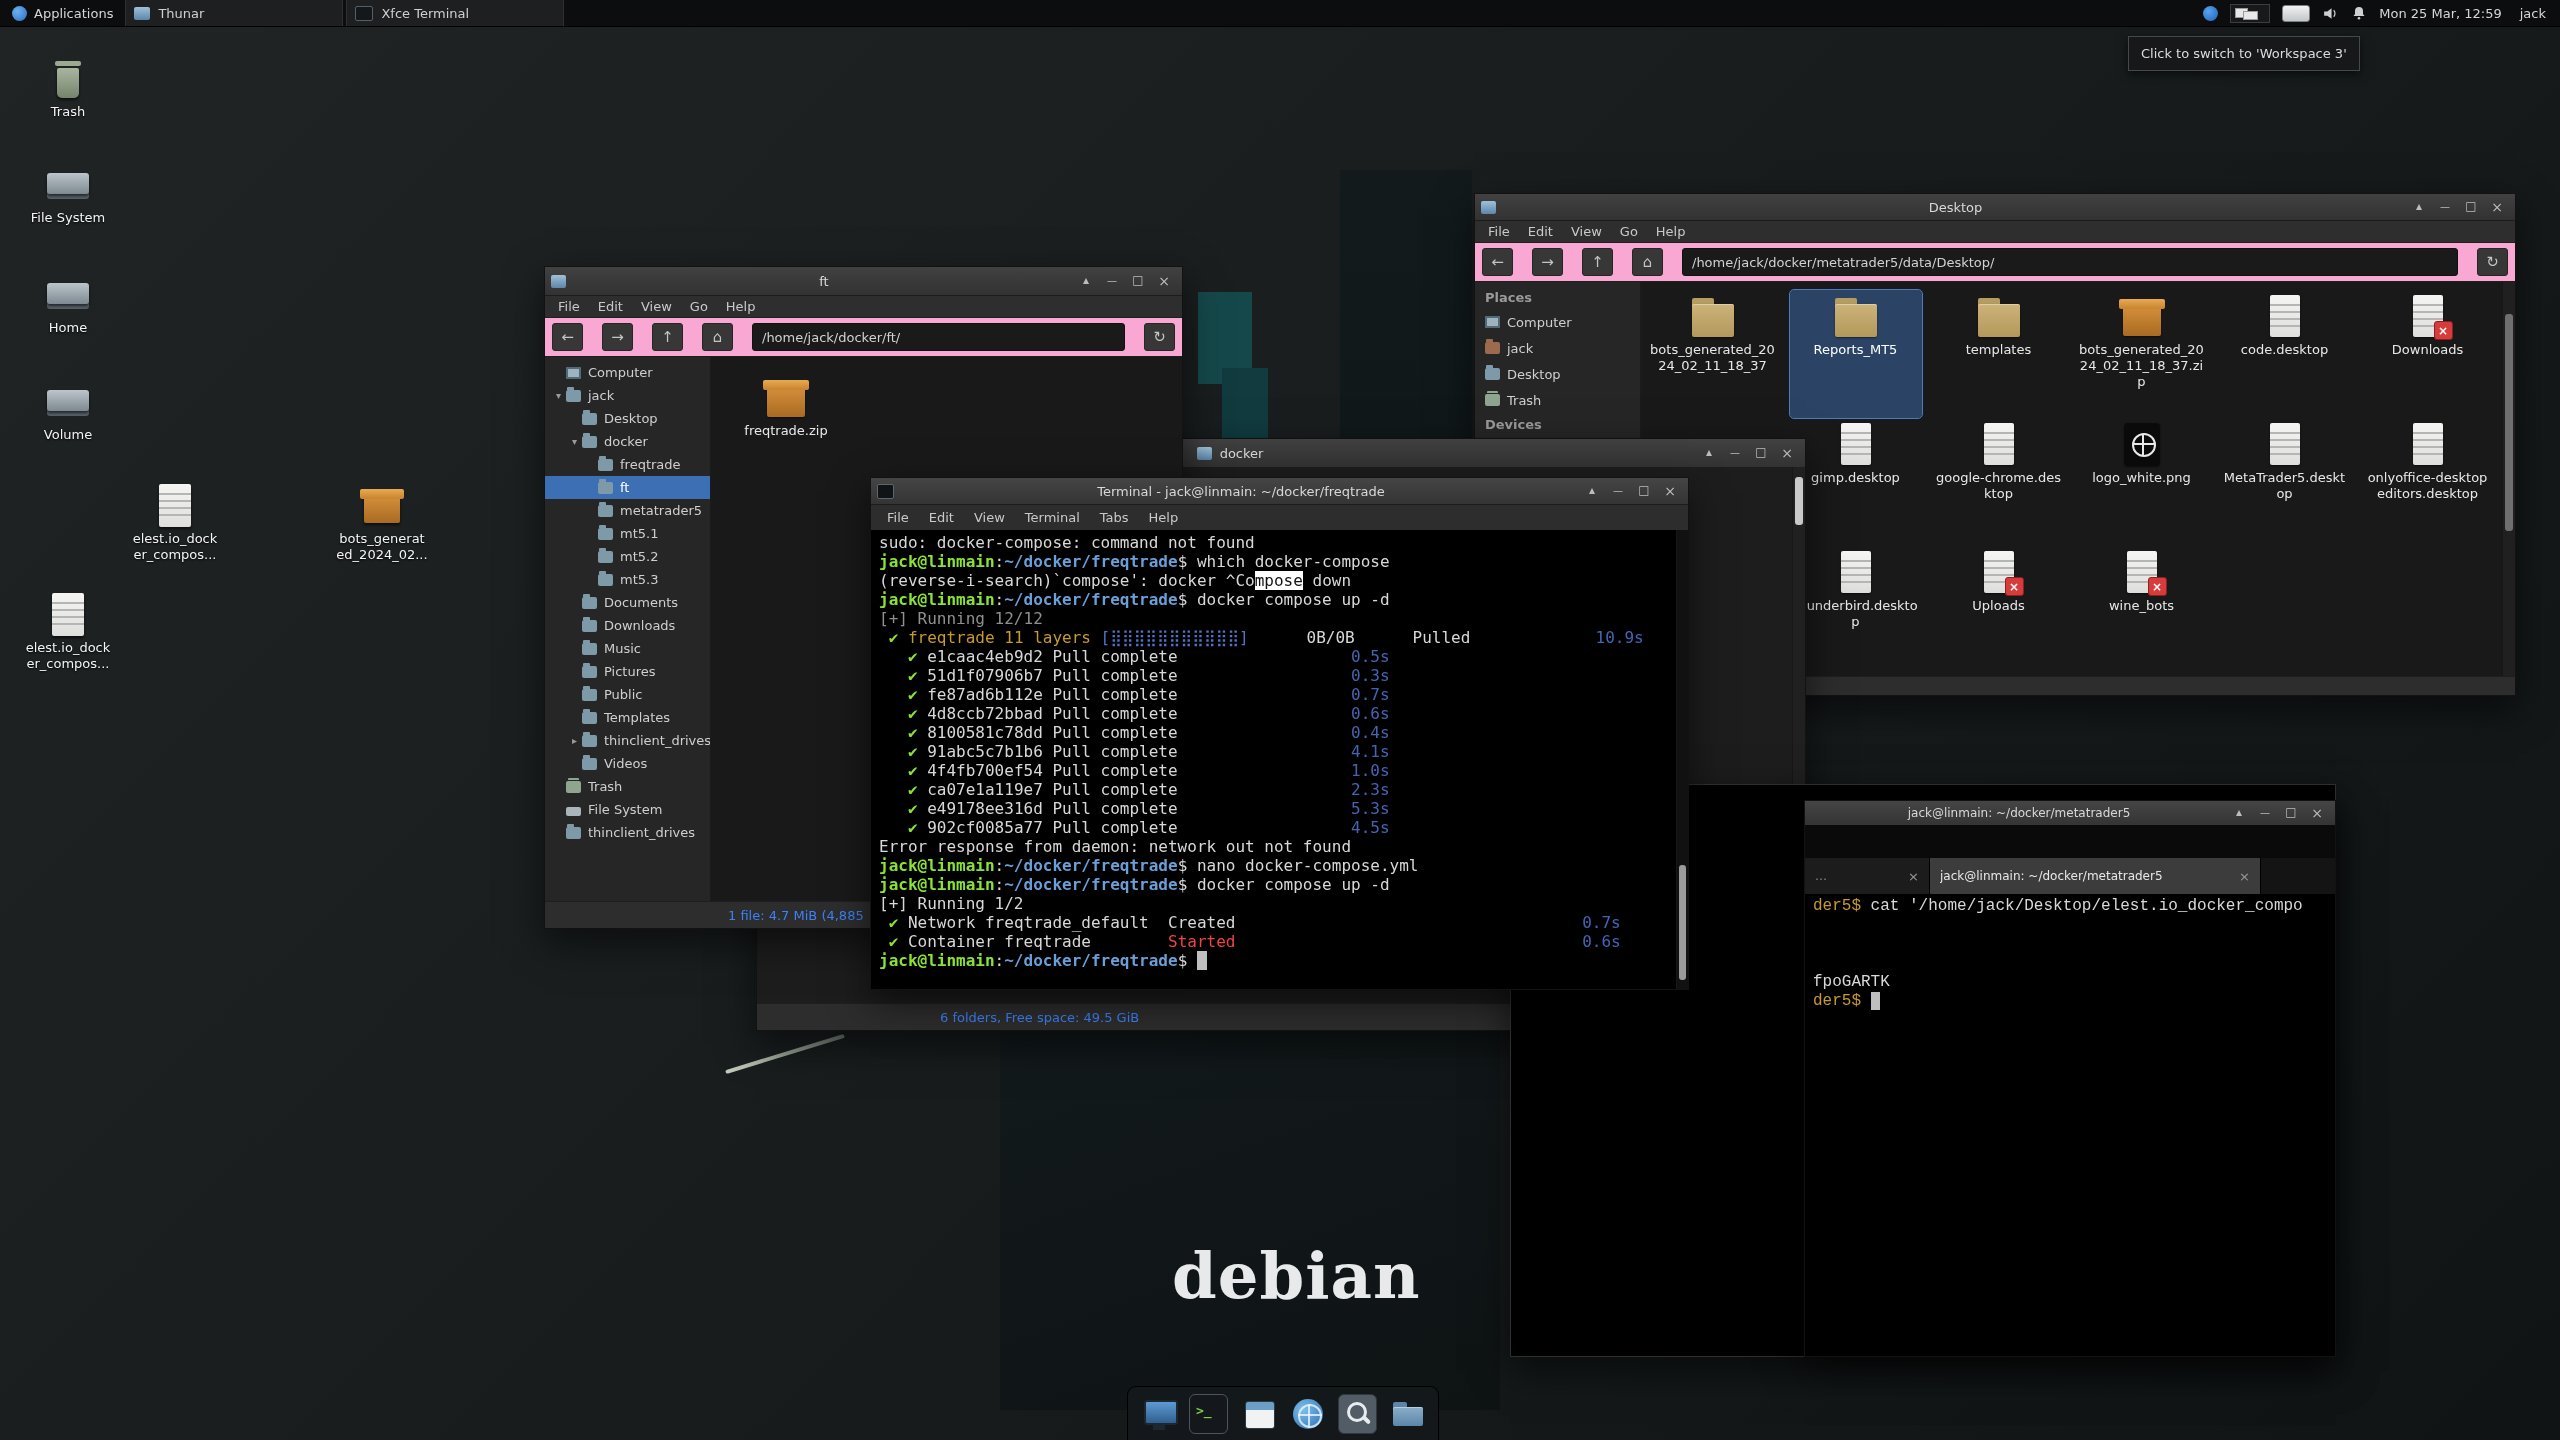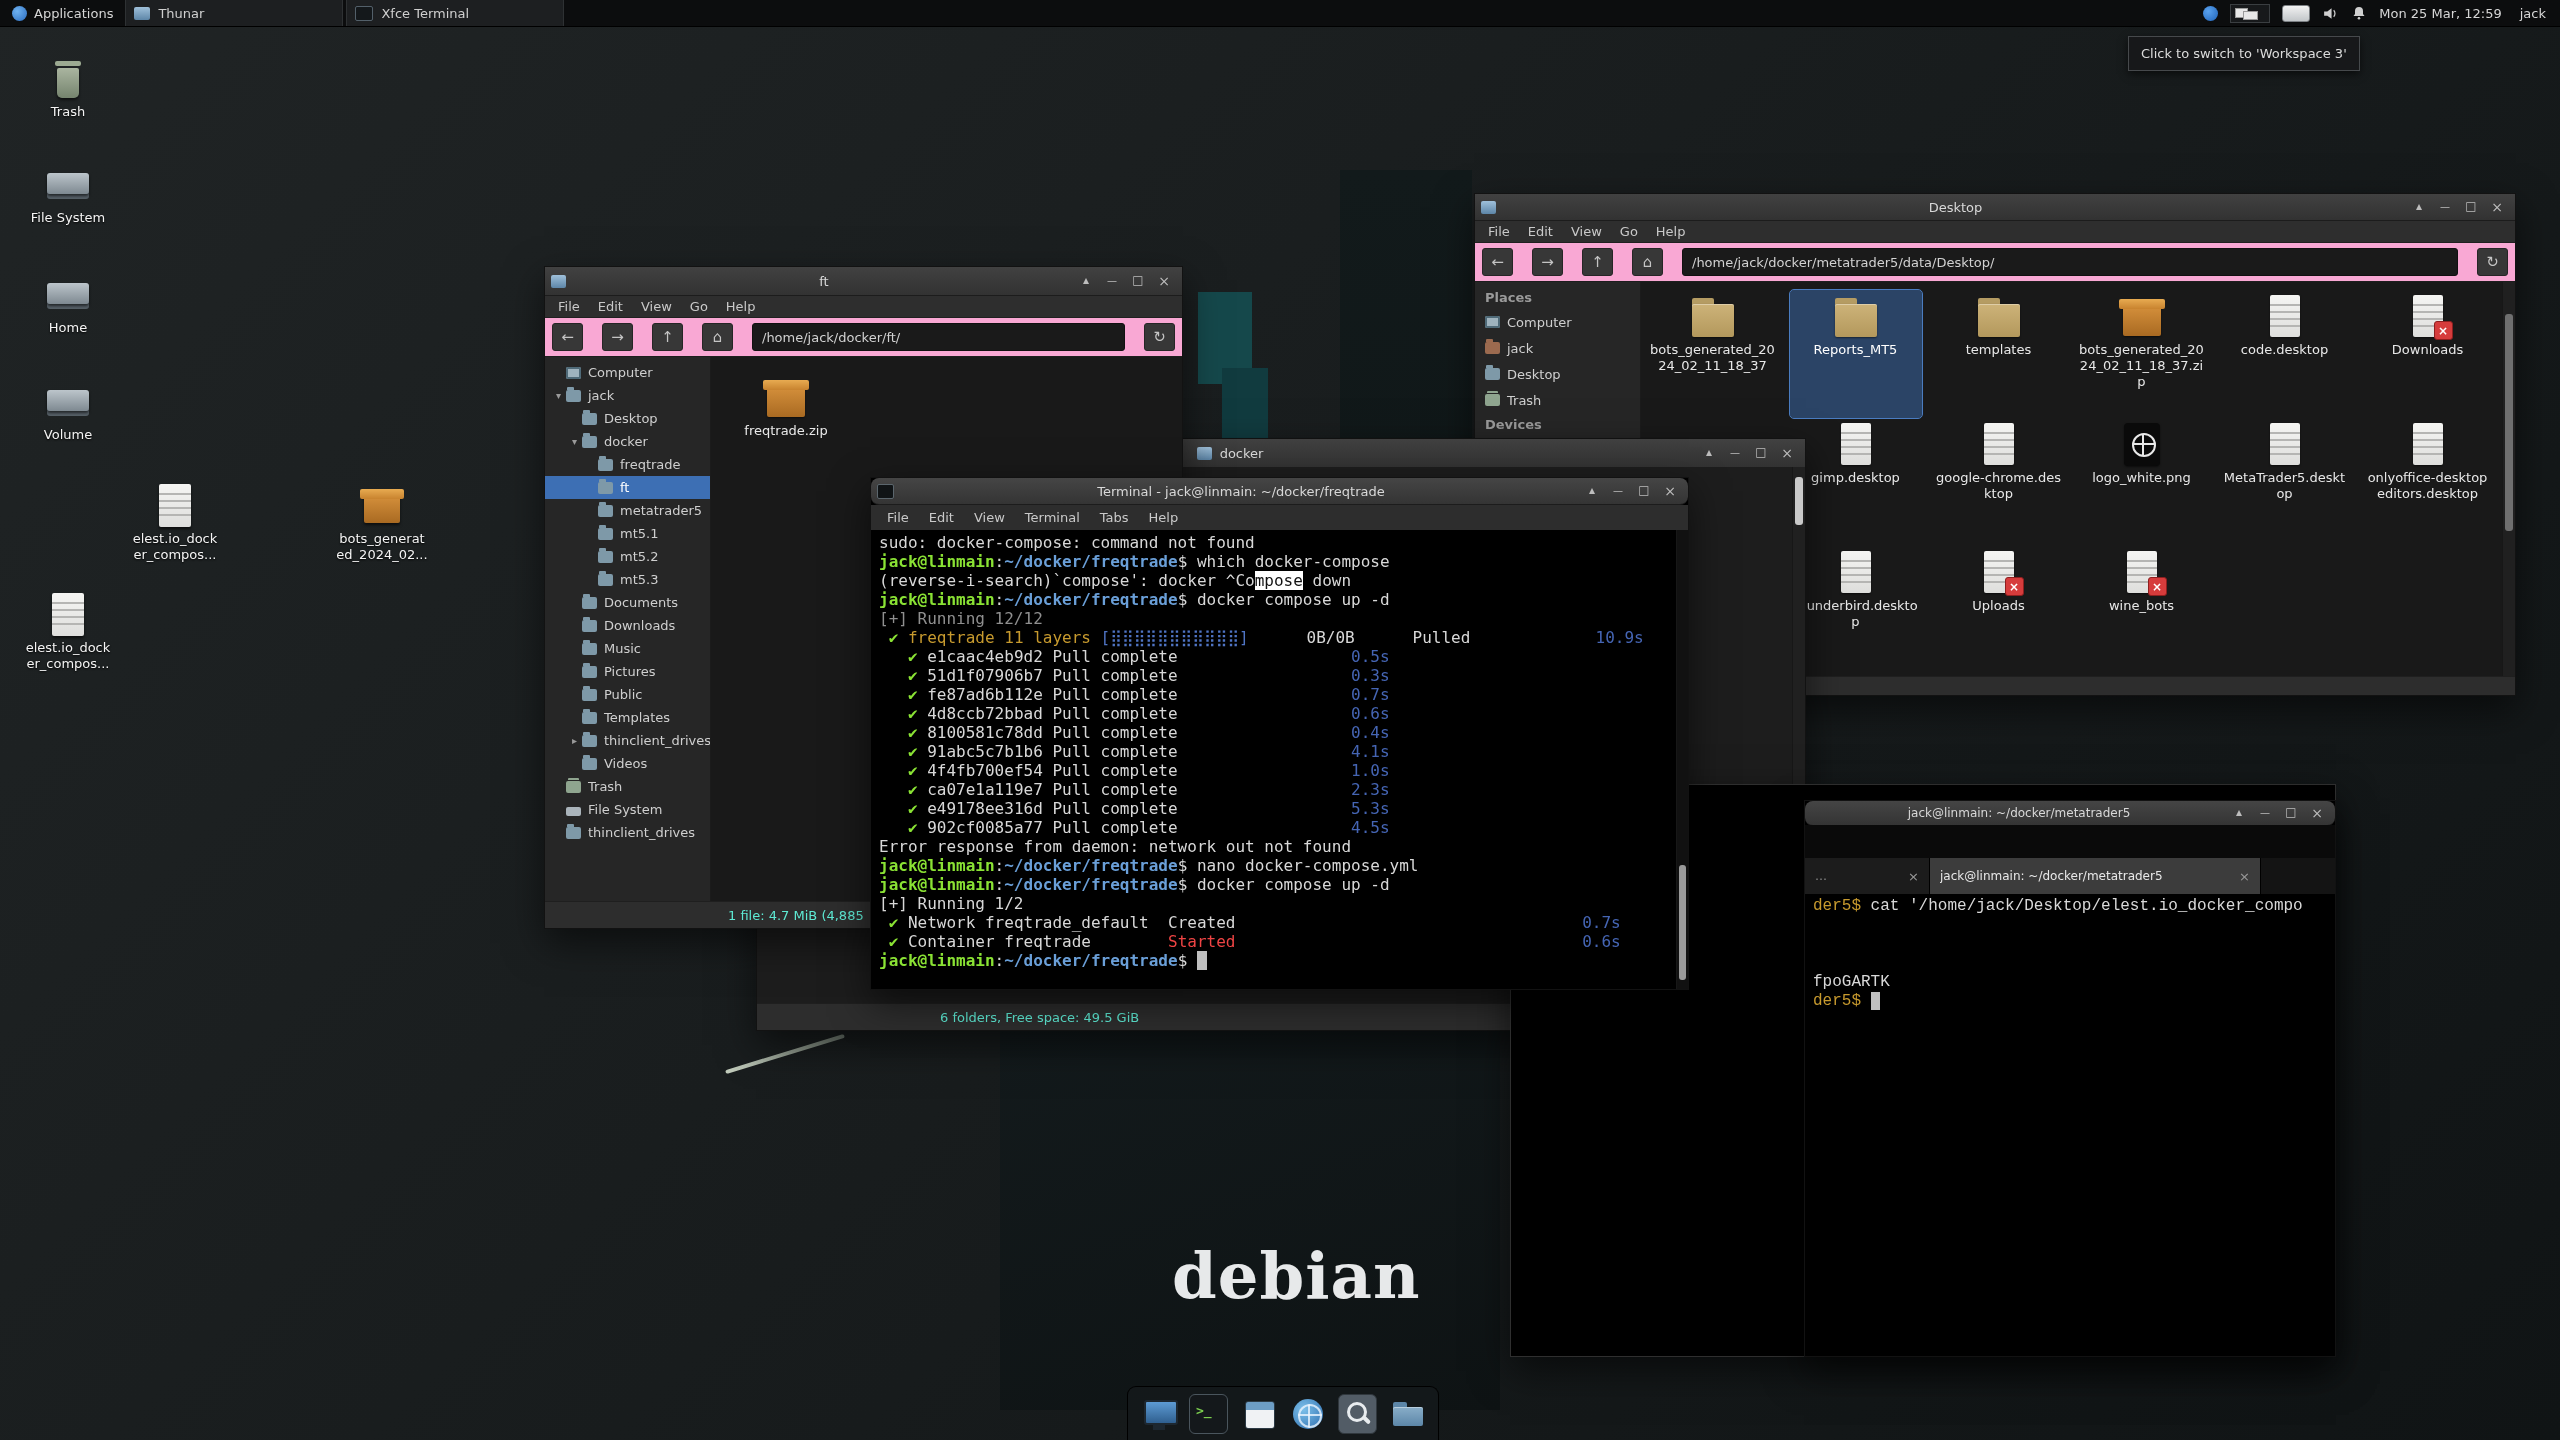--- a/index.html
+++ b/index.html
@@ -62,21 +62,21 @@
   .tbtn{width:29px;height:26px;display:flex;align-items:center;justify-content:center;color:#c4c4c4;background:#373737;border:1px solid #262626;border-radius:3px;font-size:15px;flex:none;}
   .tb-back::before{content:"←";}
   .tb-fwd::before{content:"→";}
   .tb-up::before{content:"↑";}
   .tb-home::before{content:"⌂";}
   .tb-reload::before{content:"↻";}
   .pathentry{flex:1;height:26px;background:#1a1a1a;border:1px solid #111;border-radius:3px;color:#d2d2d2;font-size:13px;display:flex;align-items:center;padding:0 9px;white-space:nowrap;overflow:hidden;}
   .fm-body{position:absolute;left:0;right:0;display:flex;}
   .sidepane{width:165px;background:#262626;border-right:1px solid #1b1b1b;padding-top:4px;overflow:hidden;flex:none;}
   .fm-content{flex:1;background:#191919;position:relative;overflow:hidden;}
-  .statusbar{position:absolute;left:0;right:0;bottom:0;height:26px;background:#2d2d2d;border-top:1px solid #1f1f1f;color:#5eead4;font-size:13px;display:flex;align-items:center;}
+  .statusbar{position:absolute;left:0;right:0;bottom:0;height:26px;background:#2d2d2d;border-top:1px solid #1f1f1f;color:#3b82f6;font-size:13px;display:flex;align-items:center;}
   .statusbar .stxt{padding-left:183px;white-space:nowrap;}
   
   .trow{display:flex;align-items:center;height:23px;color:#cfcfcf;font-size:13px;white-space:nowrap;overflow:hidden;}
   .trow.is-selected{background:#3d6fb4;color:#fff;}
   .exp{width:15px;text-align:center;color:#9a9a9a;font-size:10px;flex:none;}
   .mini-ic{width:15px;height:12px;border-radius:2px;margin-right:7px;flex:none;position:relative;background:#7e99a8;}
   .mini-ic::before{content:"";position:absolute;top:-3px;left:1px;width:7px;height:3px;border-radius:1px 1px 0 0;background:inherit;}
   .mini-ic.ic-computer{background:#9fb3be;box-shadow:inset 0 0 0 2px #4f6a78;}
   .mini-ic.ic-computer::before{display:none;}
   .mini-ic.ic-trash{background:#8fa58f;}
@@ -103,21 +103,21 @@
   .gicon.ic-globe::after{content:"";position:absolute;left:10px;top:1px;width:36px;height:43px;background:#0a0a0a;border-radius:4px;box-shadow:0 1px 2px rgba(0,0,0,.5);}
   .gicon.ic-globe::before{content:"";position:absolute;left:18px;top:11px;width:20px;height:20px;border:2px solid #e8e8e8;border-radius:50%;z-index:1;
     background:linear-gradient(90deg,transparent 8px,#e8e8e8 8px,#e8e8e8 10px,transparent 10px),linear-gradient(transparent 8px,#e8e8e8 8px,#e8e8e8 10px,transparent 10px);}
   .embl{display:none;position:absolute;right:3px;bottom:0;width:17px;height:17px;background:#d63c3c;border:1px solid #8e1f1f;border-radius:3px;color:#fff;align-items:center;justify-content:center;font-size:12px;font-weight:bold;z-index:2;}
   .embl::before{content:"×";}
   .gitem.is-emblem .embl{display:flex;}
   
   .vscroll{position:absolute;top:0;bottom:0;right:0;width:12px;background:#202020;border-left:1px solid #171717;}
   .vthumb{position:absolute;left:2px;right:2px;background:#6f6f6f;border-radius:3px;}
   
-  .term .tbar{height:26px;background:linear-gradient(#454545,#343434);border-radius:8px;}
+  .term .tbar{height:26px;background:linear-gradient(#454545,#343434);}
   .term-menu{display:flex;background:#2d2d2d;border-bottom:1px solid #1c1c1c;color:#c9c9c9;font-size:13px;padding:3px 6px;}
   .term-menu span{padding:2px 10px;}
   .term-content{position:absolute;left:0;right:0;bottom:0;background:#000;font-family:"DejaVu Sans Mono","Liberation Mono",monospace;font-size:16px;line-height:19px;color:#d8d8d8;padding:3px 8px;overflow:hidden;}
   .tline{height:19px;white-space:pre;}
   .c-fg{color:#d8d8d8;}
   .c-grn{color:#8ae234;font-weight:bold;}
   .c-grn2{color:#ef4444;text-align:center;}
   .c-blu{color:#6a9fd8;font-weight:bold;}
   .c-blu2{color:#4f74c4;}
   .c-tbl{color:#4565b4;}

